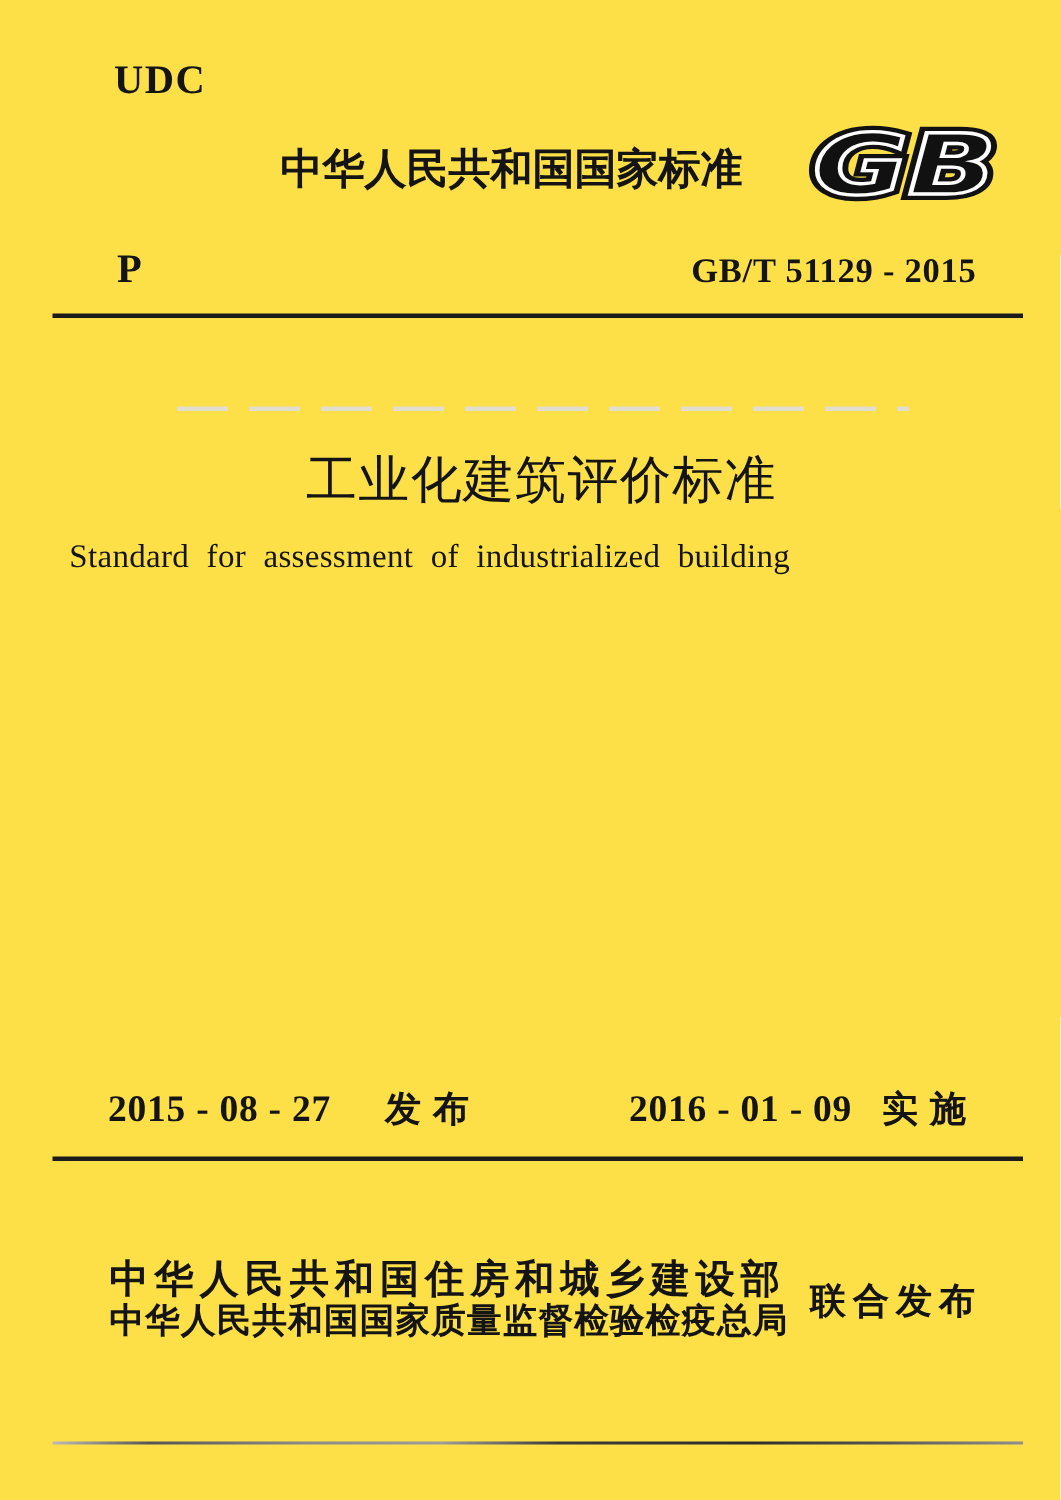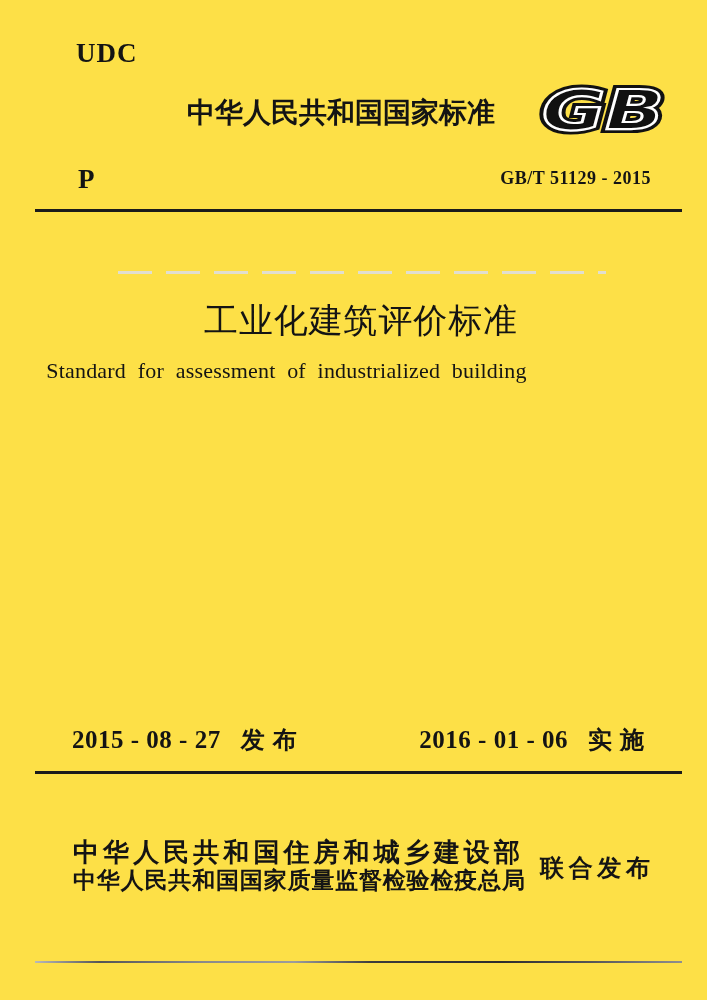--- a/index.html
+++ b/index.html
@@ -23,21 +23,21 @@
     left: 187px; top: 99px; width: 306px;
     font-family: "Liberation Sans", "DejaVu Sans", sans-serif;
     font-weight: bold; font-size: 28px;
   }
   .classification {
     left: 78px; top: 166px;
     font-size: 27px; font-weight: bold;
   }
   .std-number {
     right: 56px; top: 169px;
-    font-size: 18px; font-weight: bold;
+    font-size: 23px; font-weight: bold;
     letter-spacing: 0.5px;
   }
   .logo-box { left: 536px; top: 76px; }
 
   .rule { position: absolute; left: 35px; width: 647px; background: #1b1b1b; }
   .rule-top { top: 209px; height: 3px; }
   .rule-mid { top: 771px; height: 3px; }
   .rule-bottom {
     top: 961px; height: 2px;
     background: linear-gradient(90deg,#b9b9b9 0%,#555 10%,#8a8a8a 26%,#9c9c9c 40%,#3c3c3c 52%,#2e2e2e 72%,#565656 86%,#8f8f8f 100%);
@@ -54,21 +54,21 @@
   }
   .title-en {
     left: 0; top: 360px; width: 573px;
     text-align: center;
     font-size: 22px;
     word-spacing: 6px;
     letter-spacing: 0.2px;
   }
 
   .date-row { display: flex; align-items: baseline; }
-  .date-row-left  { left: 72px;  top: 727px; }
+  .date-row-left  { left: 72px;  top: 727px; gap: 16px; }
   .date-row-right { right: 55px; top: 727px; }
   .date-num {
     font-size: 25px; font-weight: bold; letter-spacing: 0.5px;
     font-family: "Liberation Serif", "DejaVu Serif", serif;
   }
   .date-label {
     font-family: Liberation Serif, serif;
     font-weight: bold; font-size: 24px;
     margin-left: 20px; letter-spacing: 8px;
   }
@@ -137,21 +137,21 @@
     </div>
 
   <div class="abs title-en">Standard for assessment of industrialized building</div>
 
   <div class="abs date-row date-row-left">
     <span class="date-num">2015 - 08 - 27</span>
     <span class="date-label">发布</span>
   </div>
 
   <div class="abs date-row date-row-right">
-    <span class="date-num">2016 - 01 - 06</span>
+    <span class="date-num">2016 - 01 - 09</span>
     <span class="date-label">实施</span>
   </div>
 
   <div class="rule rule-mid"></div>
 
   <div class="abs cjk-sans-bold pub-line-1 char-justify">
       <span>中</span>
       <span>华</span>
       <span>人</span>
       <span>民</span>

